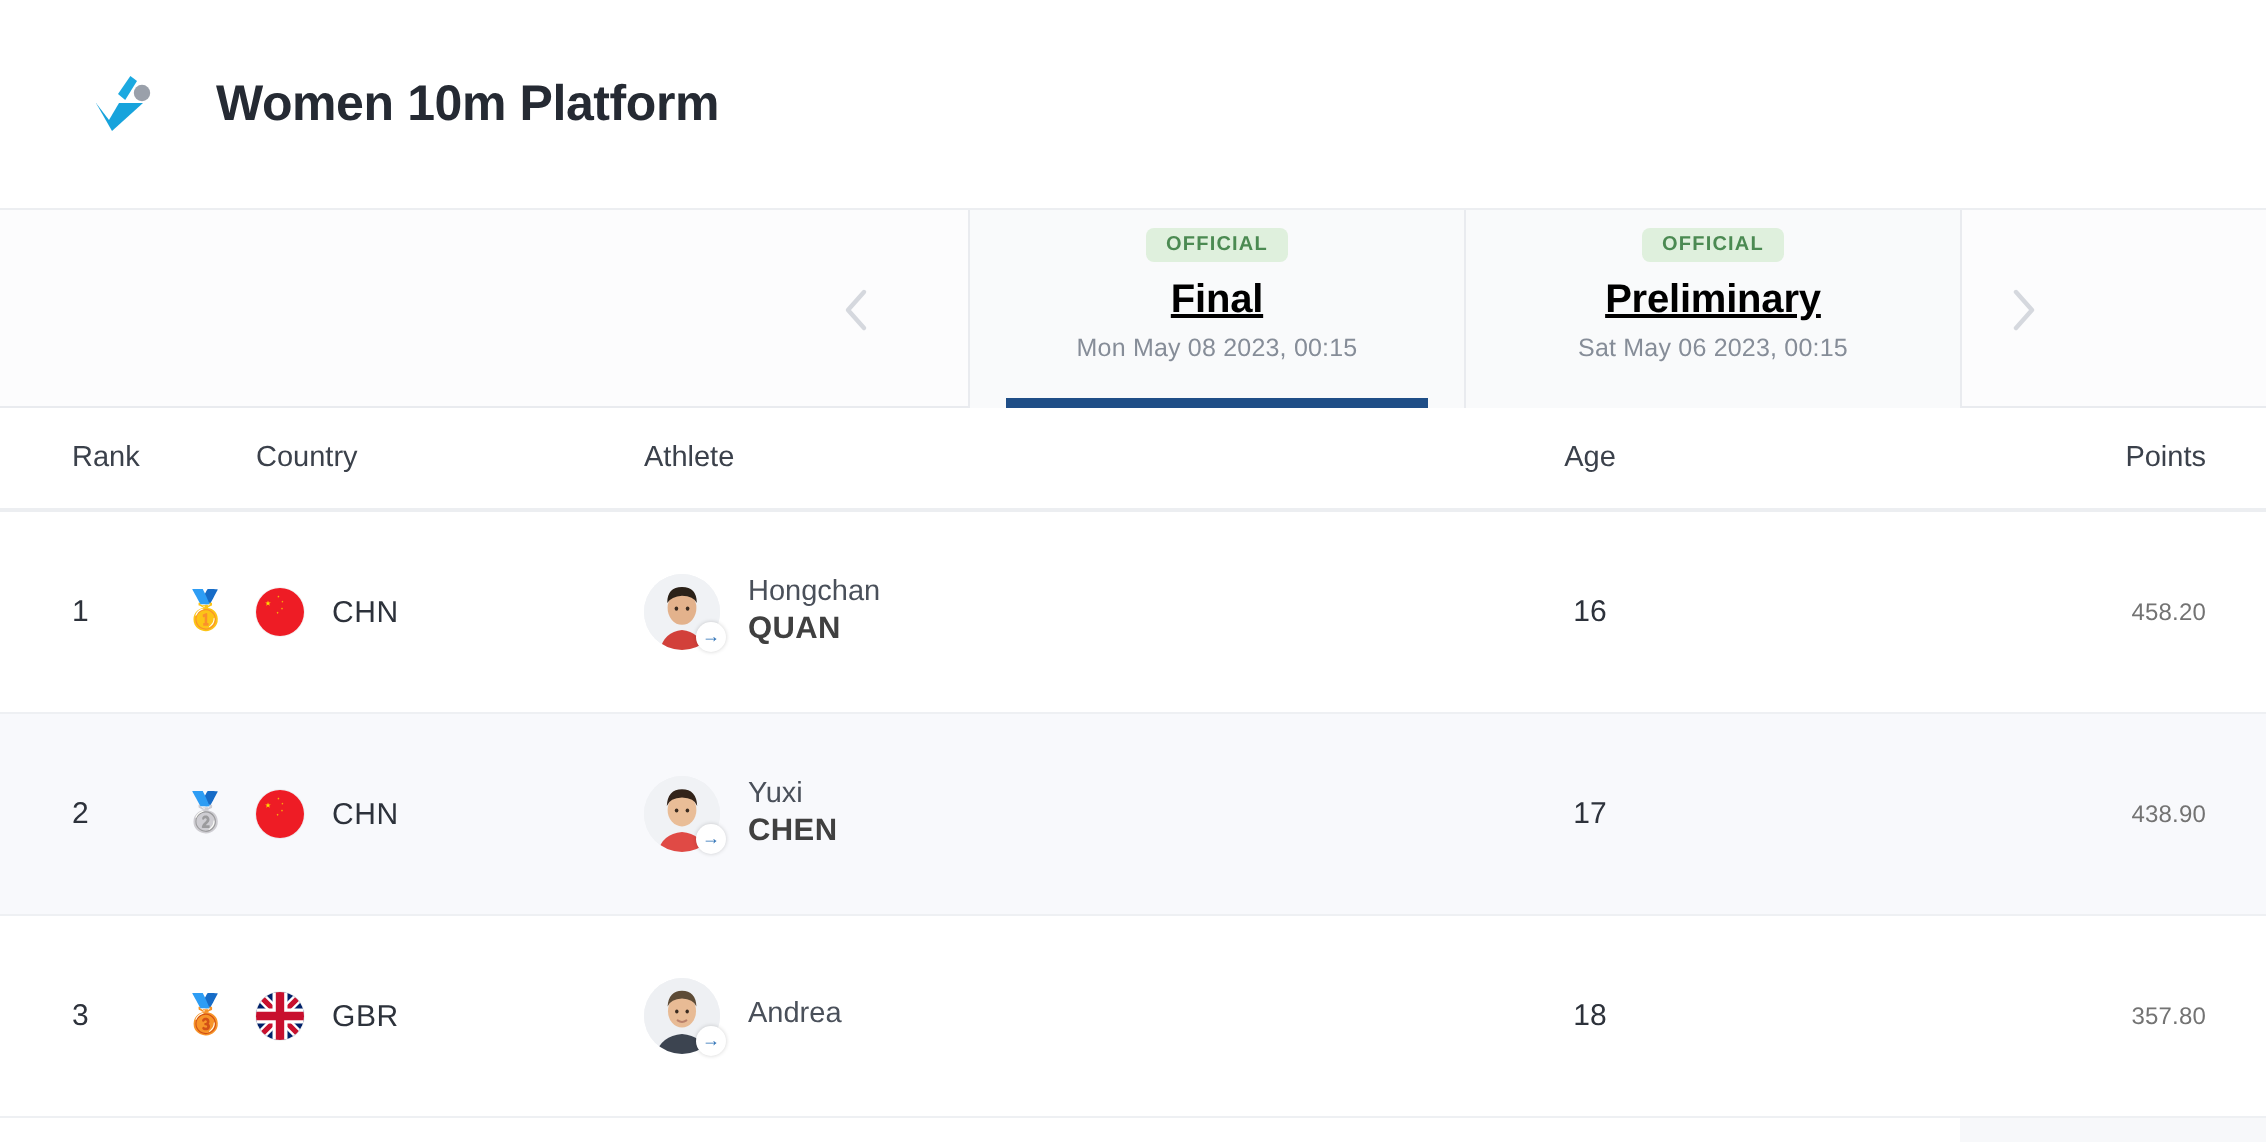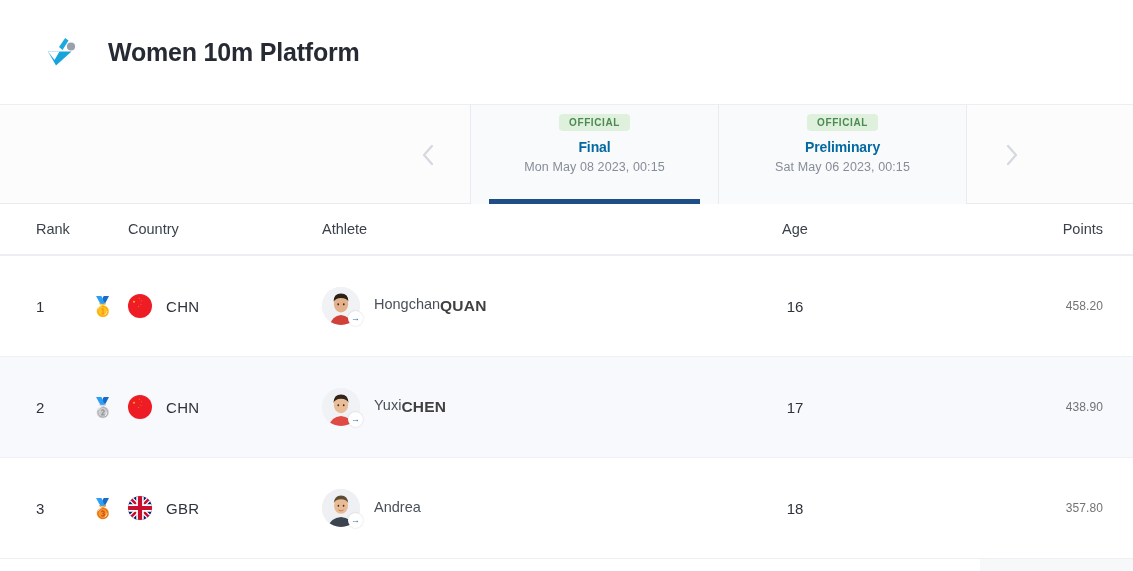--- a/index.html
+++ b/index.html
@@ -40,21 +40,21 @@
     position:absolute; top:0; height:99px; width:40px;
     display:flex; align-items:center; justify-content:center;
     color:#d3d6dc; font-size:22px; line-height:1; cursor:pointer;
     user-select:none;
   }
   .tab-arrow.left { left:408px; }
   .tab-arrow.right { left:991px; }
   .tab-arrow svg { display:block; }
 
   .tab-panel {
-    position:absolute; left:470px; top:105px;
+    position:absolute; left:484px; top:105px;
     width:497px; height:99px;
     background:#f9fafb;
     border-left:1px solid #e9ebef;
     border-right:1px solid #e9ebef;
     display:flex;
     text-align:right;
   }
   .tab {
     flex:1 1 0; position:relative;
     display:flex; flex-direction:column; align-items:center;
@@ -63,22 +63,23 @@
   }
   .tab + .tab { border-left:1px solid #e9ebef; }
   .badge {
     background:#dff0dd; color:#4b8a52;
     font-size:10px; font-weight:700; letter-spacing:0.6px;
     padding:3px 10px 3px 10px; border-radius:4px;
     line-height:1.1;
   }
   .tab-name {
     margin-top:8px;
-    font-size:14px; font-weight:600; color:#0369a1;
+    font-size:20px; font-weight:600; color:#000000;
     letter-spacing:-0.1px;
+    text-decoration:underline;
   }
   .tab-date {
     margin-top:5px;
     font-size:12.5px; color:#868d98; letter-spacing:0.1px;
   }
   .tab-underline {
     position:absolute; bottom:0; left:18px; right:18px;
     height:5px; background:#1f4e87; border-radius:0;
   }
 
@@ -135,21 +136,21 @@
   .avatar .photo {
     position:absolute; inset:0; border-radius:50%; overflow:hidden;
   }
   .avatar .arrow-badge {
     position:absolute; right:-3px; bottom:-1px;
     width:15px; height:15px; border-radius:50%;
     background:#ffffff; box-shadow:0 0 2px rgba(0,0,0,0.18);
     display:flex; align-items:center; justify-content:center;
     color:#2a6fb5; font-size:9px; line-height:1;
   }
-  .names { margin-left:14px; display:flex; flex-direction:row; }
+  .names { margin-left:14px; display:flex; flex-direction:column; }
   .first-name { font-size:14.5px; color:#4a505a; line-height:1.18; }
   .last-name  { font-size:15.5px; color:#404040; font-weight:600; line-height:1.25; letter-spacing:0.2px; }
   .age-num { font-size:15px; color:#2d323b; }
   .pts-num { font-size:12px; color:#737373; font-weight:400; letter-spacing:0.1px; }
 </style>
 </head>
 <body>
 
 <div class="page">
 

